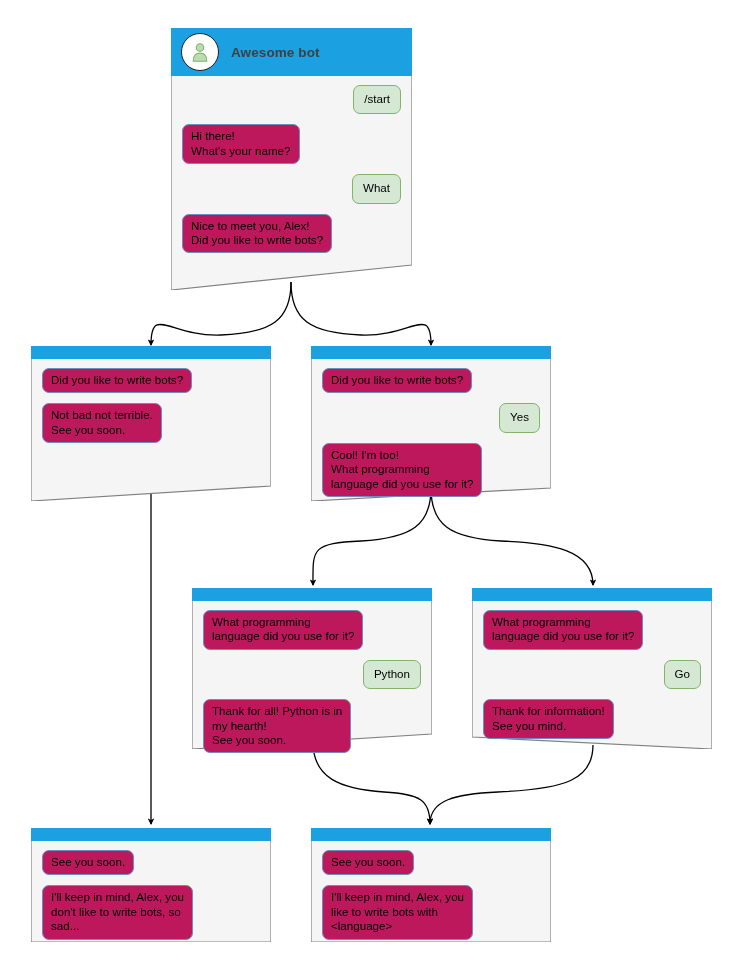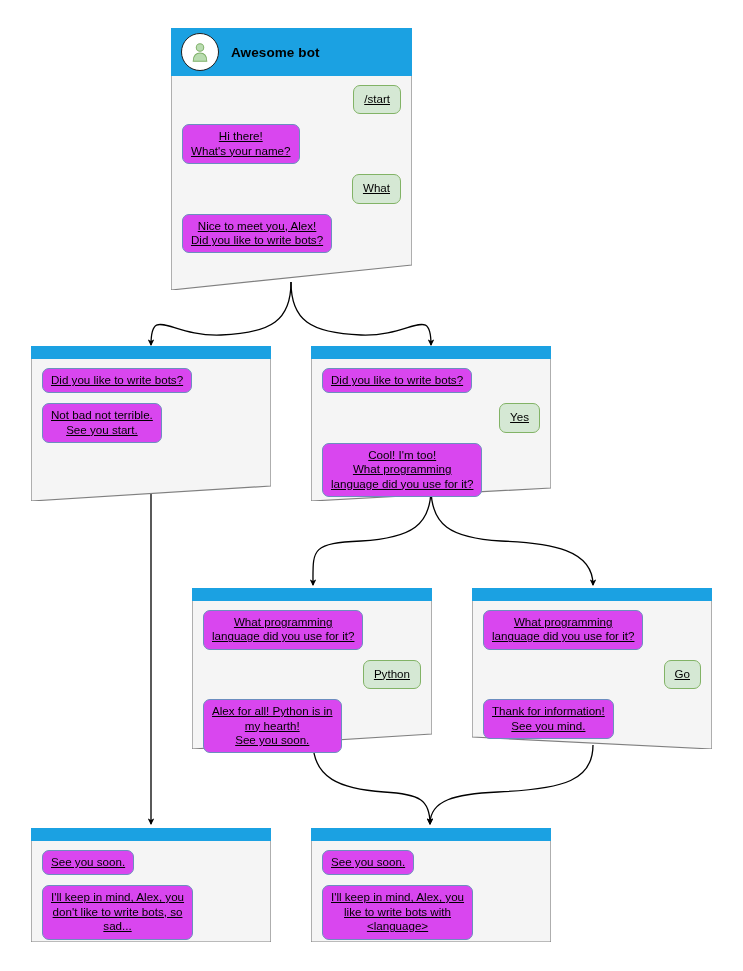--- a/index.html
+++ b/index.html
@@ -49,21 +49,21 @@
     background: #1ba1e2;
     box-sizing: border-box;
   }
   .card-header.tall {
     height: 48px;
     display: flex;
     align-items: center;
     padding-left: 10px;
   }
   .bot-title {
-    color: #000000;
+    color: #404040;
     font-size: 13.5px;
     font-weight: bold;
     margin-left: 12px;
     letter-spacing: 0.1px;
   }
   .avatar {
     width: 38px;
     height: 38px;
     border-radius: 50%;
     background: #ffffff;
@@ -80,26 +80,24 @@
   }
   .bubble {
     display: inline-block;
     box-sizing: border-box;
     border-radius: 7px;
     font-size: 11.6px;
     line-height: 14.4px;
     color: #000000;
     padding: 4px 8px 5px 8px;
     white-space: pre-line;
-    text-decoration: underline;
   }
   .bubble.bot {
-    background: #d946ef;
+    background: #be185d;
     border: 1.2px solid #6c8ebf;
-    text-align: center;
   }
   .bubble.user {
     background: #d5e8d4;
     border: 1.2px solid #82b366;
   }
   .row {
     display: flex;
     margin-bottom: 10px;
   }
   .row.left { justify-content: flex-start; }
@@ -177,21 +175,21 @@
       <polygon points="0,0 240,0 240,140 0,155" fill="#f5f5f5" stroke="#808080" stroke-width="1.2"></polygon>
     </svg>
     <div class="card-inner">
       <div class="card-header"></div>
       <div class="msgs">
         <div class="row left">
           <span class="bubble bot">Did you like to write bots?</span>
         </div>
         <div class="row left last pad-t">
           <span class="bubble bot">Not bad not terrible.
-See you start.</span>
+See you soon.</span>
         </div>
       </div>
     </div>
   </div>
 
   <div class="card" style="left:311px; top:346px; width:240px; height:155px;">
     <svg class="card-shape" viewBox="0 0 240 155" preserveAspectRatio="none">
       <polygon points="0,0 240,0 240,142 0,155" fill="#f5f5f5" stroke="#808080" stroke-width="1.2"></polygon>
     </svg>
     <div class="card-inner">
@@ -220,21 +218,21 @@
       <div class="card-header"></div>
       <div class="msgs">
         <div class="row left">
           <span class="bubble bot">What programming
 language did you use for it?</span>
         </div>
         <div class="row right">
           <span class="bubble user pill">Python</span>
         </div>
         <div class="row left last">
-          <span class="bubble bot">Alex for all! Python is in
+          <span class="bubble bot">Thank for all! Python is in
 my hearth!
 See you soon.</span>
         </div>
       </div>
     </div>
   </div>
 
   <div class="card" style="left:472px; top:588px; width:240px; height:161px;">
     <svg class="card-shape" viewBox="0 0 240 161" preserveAspectRatio="none">
       <polygon points="0,0 240,0 240,161 0,149" fill="#f5f5f5" stroke="#808080" stroke-width="1.2"></polygon>

